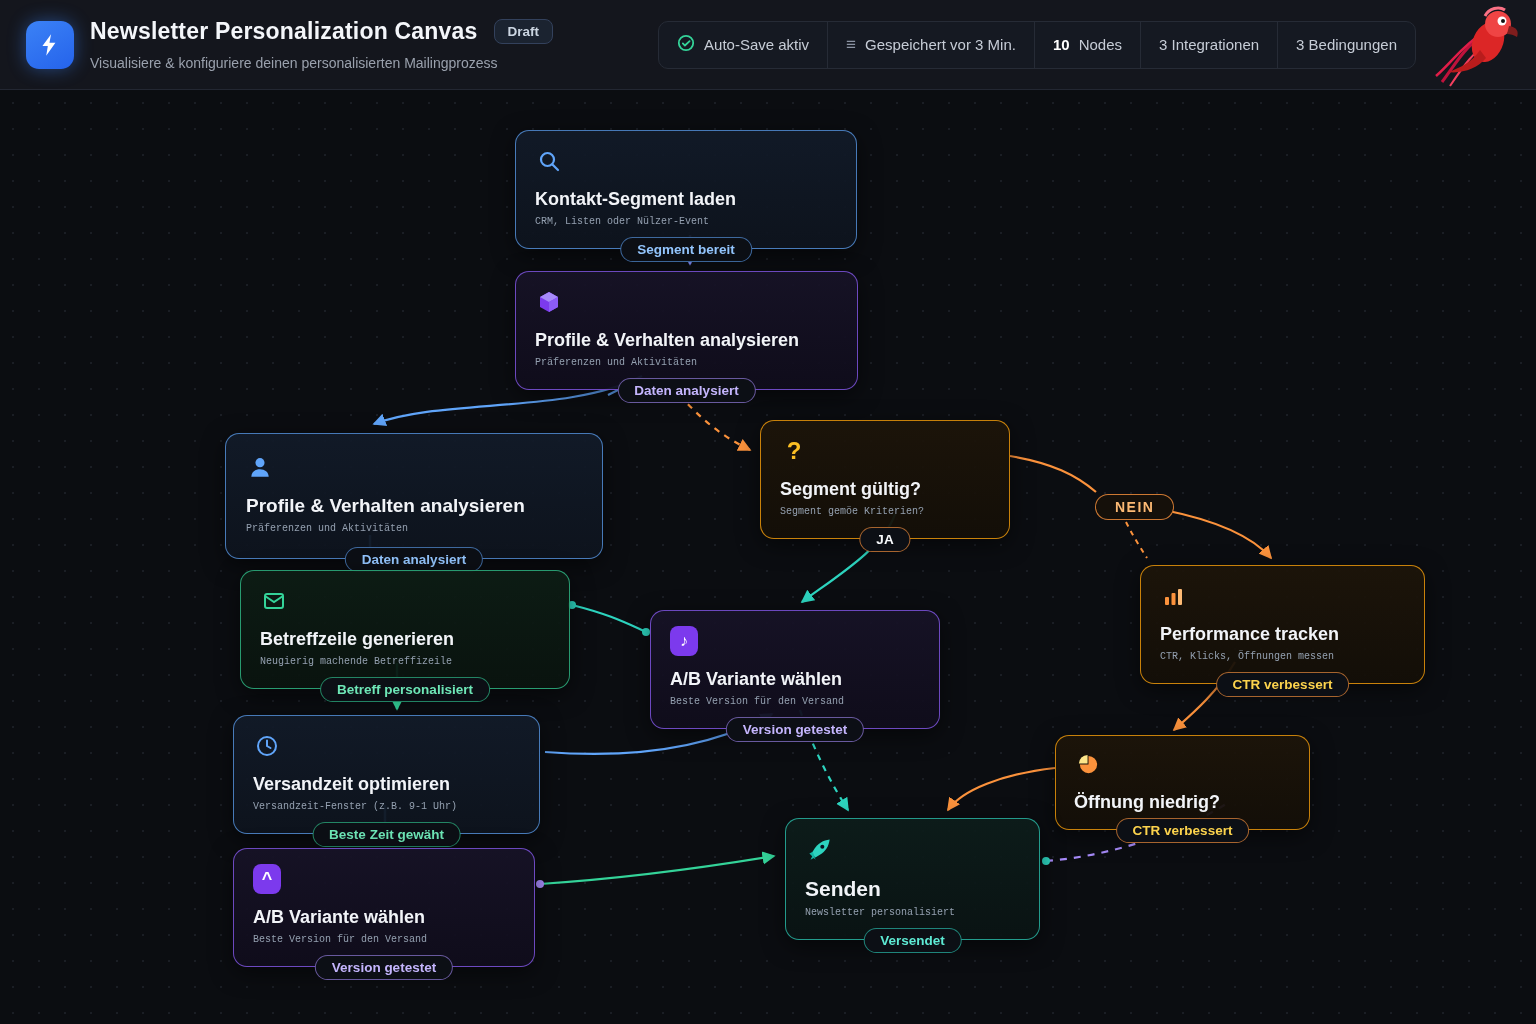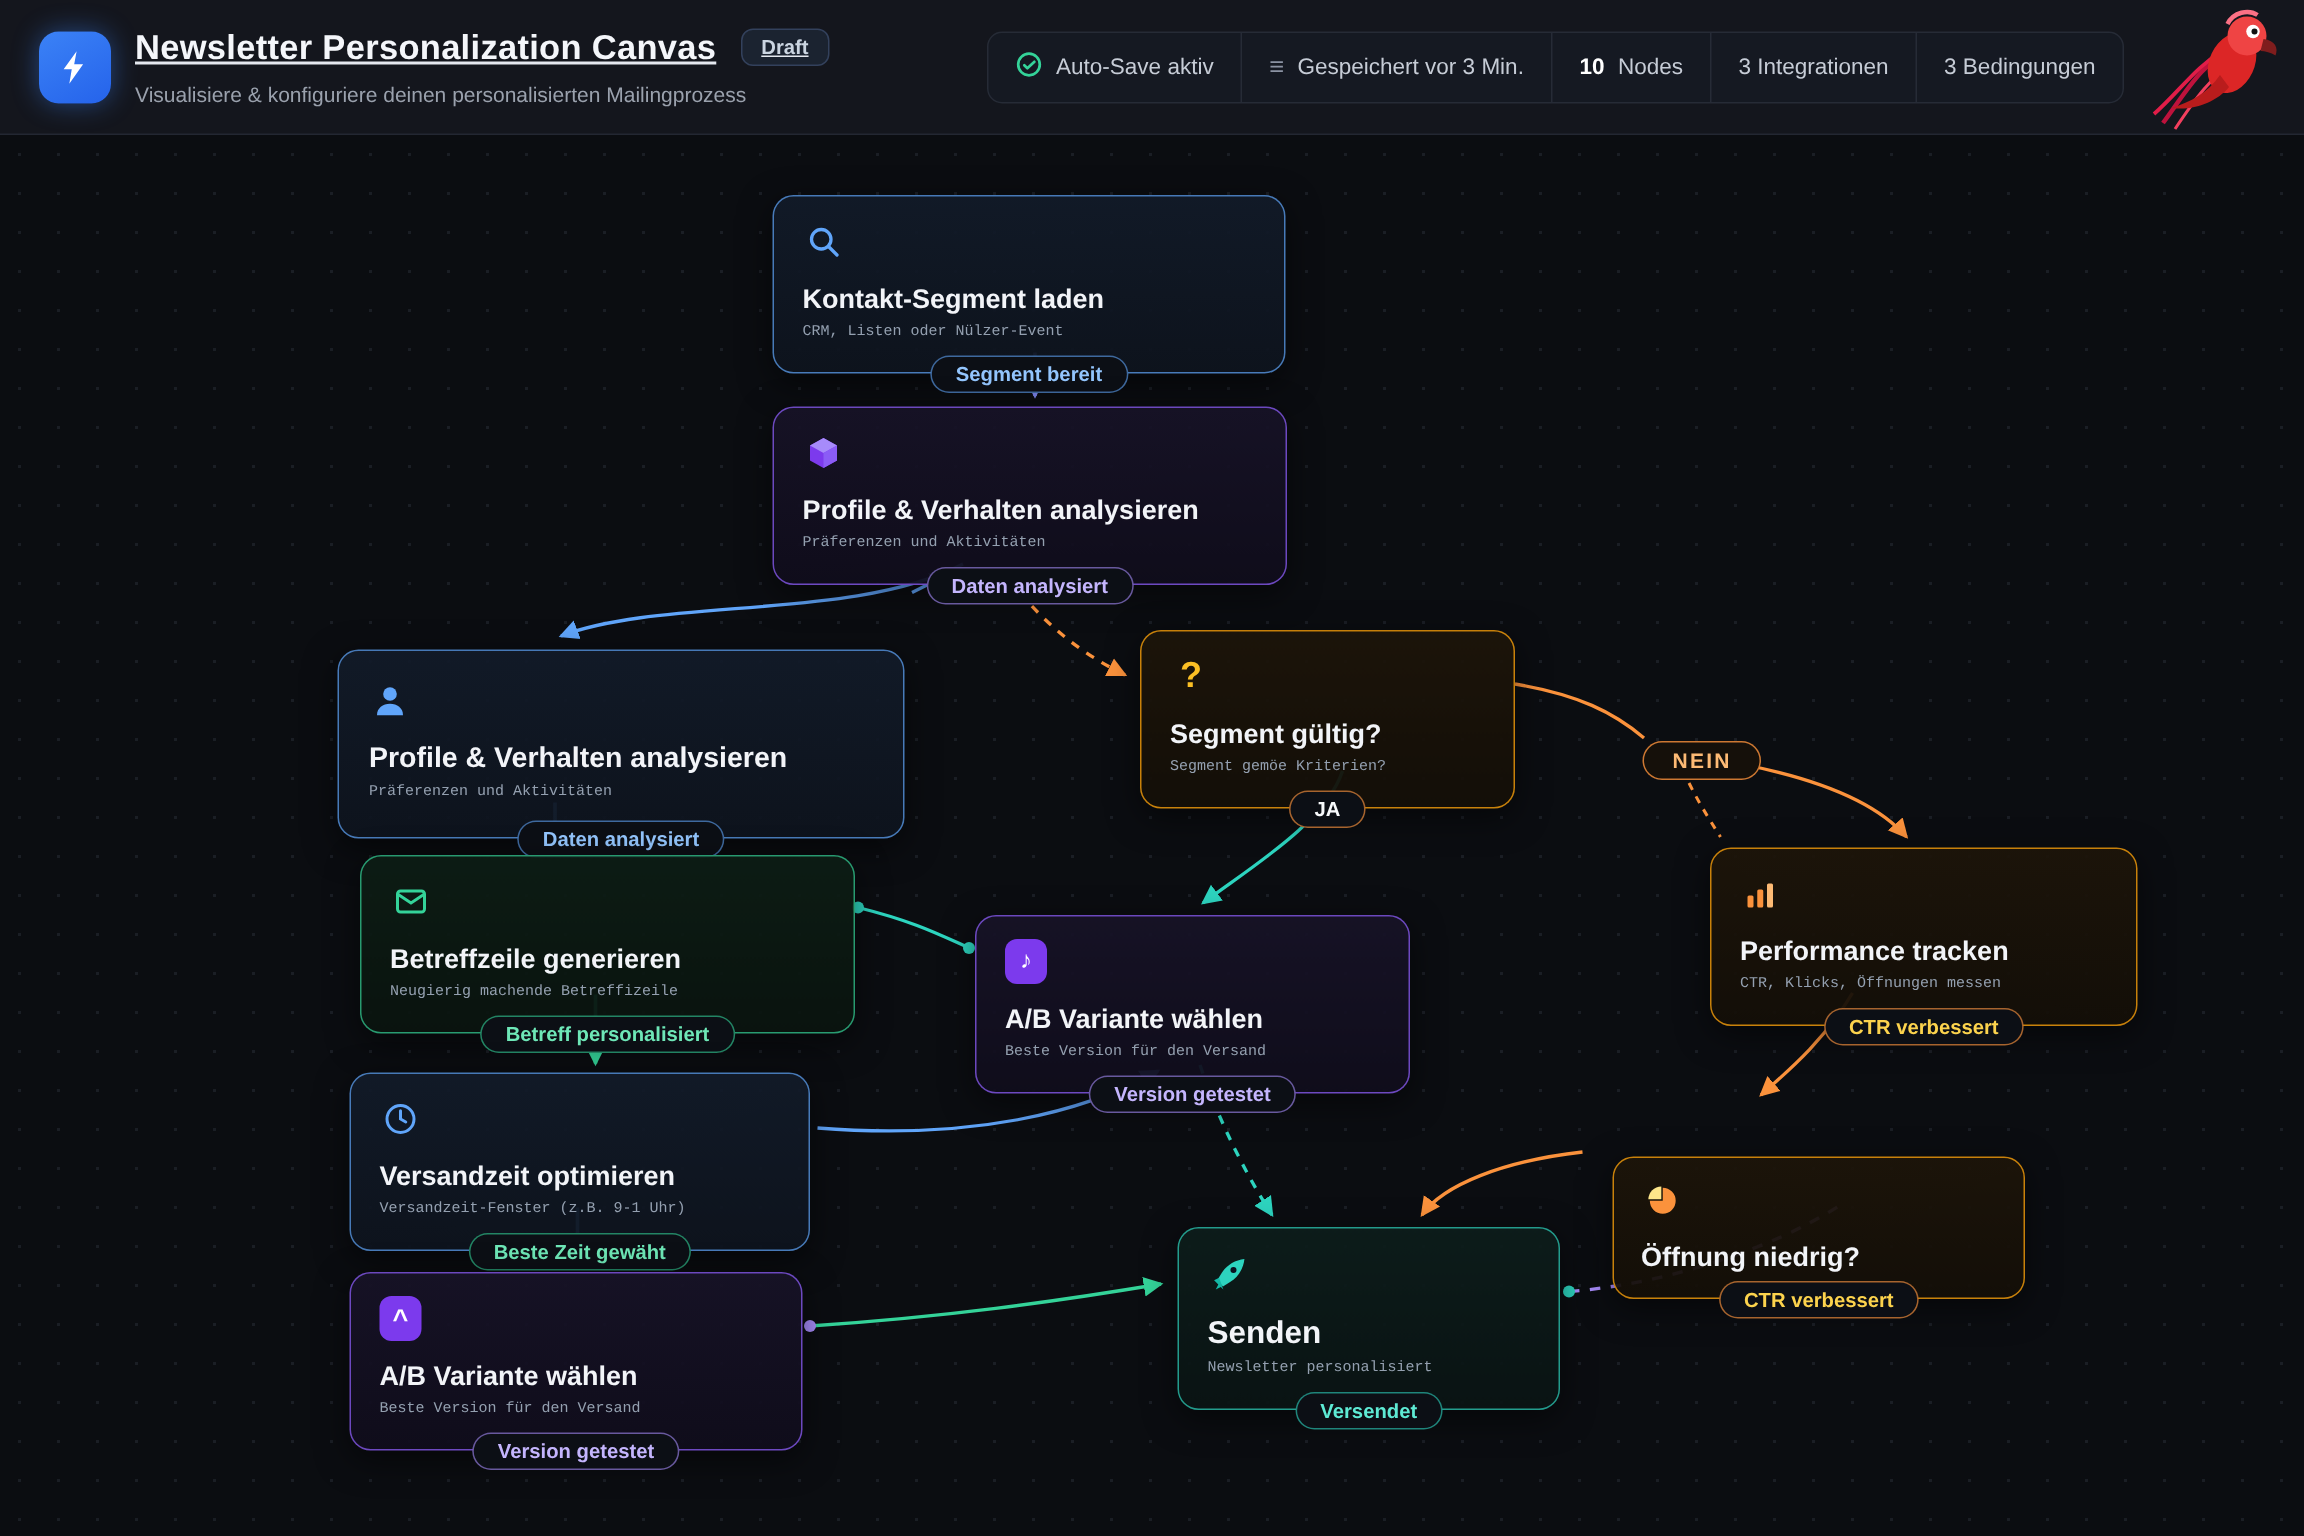--- a/index.html
+++ b/index.html
@@ -14,21 +14,21 @@
     border-bottom:1px solid #232732; display:flex; align-items:center;
     justify-content:space-between; padding:0 26px; z-index:10;
   }
   .h-left { display:flex; align-items:center; gap:16px; }
   .logo {
     width:48px; height:48px; border-radius:13px; flex:none;
     background:linear-gradient(150deg,#3b82f6,#2563eb);
     display:flex; align-items:center; justify-content:center;
     box-shadow:0 0 18px rgba(59,130,246,.45);
   }
-  .title-row { display:flex; align-items:center; gap:16px;text-decoration:underline; }
+  .title-row { display:flex; align-items:center; gap:16px; }
   .page-title { font-size:23px; font-weight:700; color:#f4f6fa; letter-spacing:.2px; }
   .draft-badge {
     background:#1b2330; border:1px solid #33415c; color:#cbd5e1;
     font-size:13.5px; font-weight:600; padding:4px 13px; border-radius:8px;
   }
   .subtitle { font-size:14px; color:#9aa1ad; margin-top:10px; }
   .h-right {
     display:flex; align-items:stretch; height:48px; margin-right:94px;
     border:1px solid #262b36; border-radius:10px; background:#151922; overflow:hidden;
   }
@@ -302,21 +302,21 @@
           <path d="M12 6.5V12l3.5 2"></path>
         </svg>
     </span>
     <div>
       <div class="node-title">Versandzeit optimieren</div>
       <div class="node-subtitle">Versandzeit-Fenster (z.B. 9-1 Uhr)</div>
     </div>
     <div class="node-badge badge-green">Beste Zeit gewäht</div>
   </div>
 
-  <div class="node c-orange" style="left:1055px; top:681px; width:275px; min-height:54px; padding:13px 18px 16px;margin-left:20px;">
+  <div class="node c-orange" style="left:1055px; top:645px; width:255px; min-height:54px; padding:13px 18px 16px;">
     <span class="node-icon">
       <svg viewBox="0 0 24 24" width="23" height="23">
           <path d="M12 3a9 9 0 1 1-9 9h9z" fill="#fb923c"></path>
           <path d="M11 2a9 9 0 0 0-9 9h9z" fill="#fde68a"></path>
         </svg>
     </span>
     <div>
       <div class="node-title">Öffnung niedrig?</div>
     </div>
     <div class="node-badge">CTR verbessert</div>

